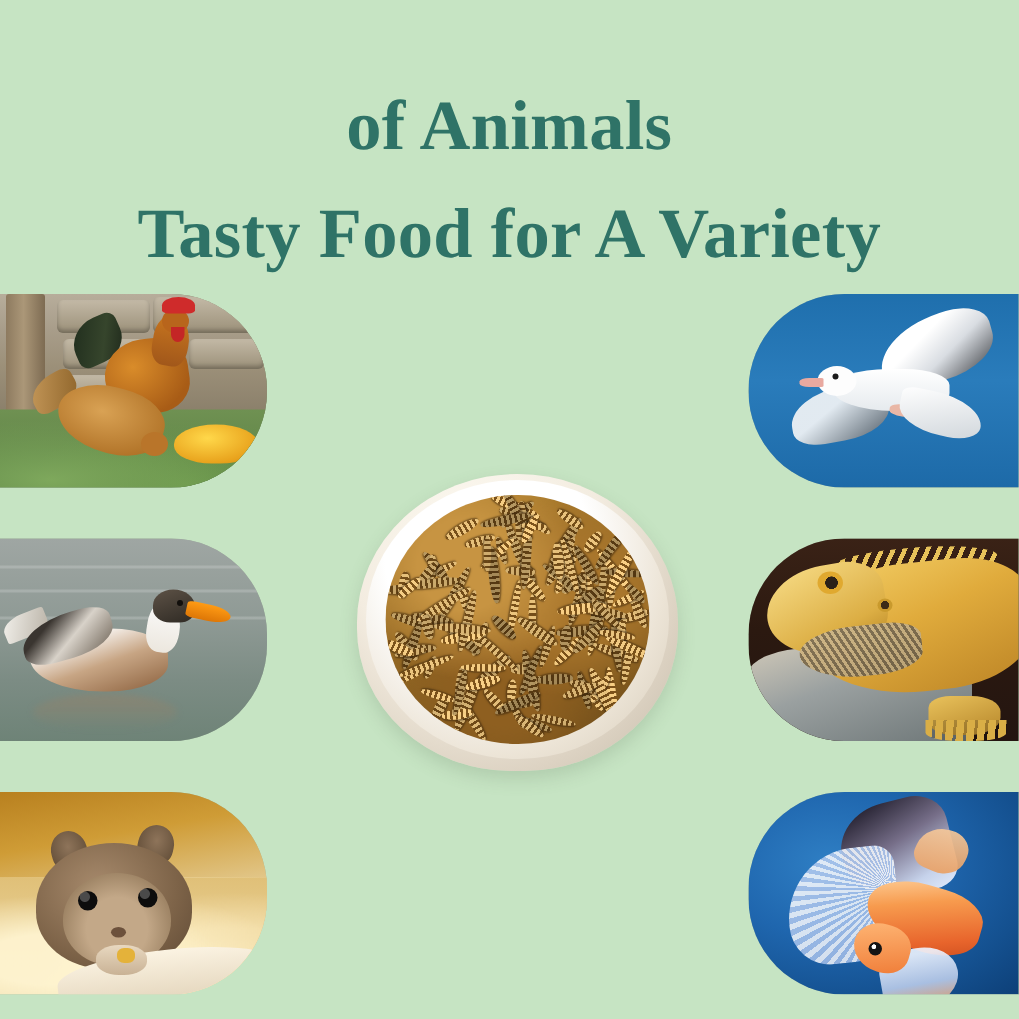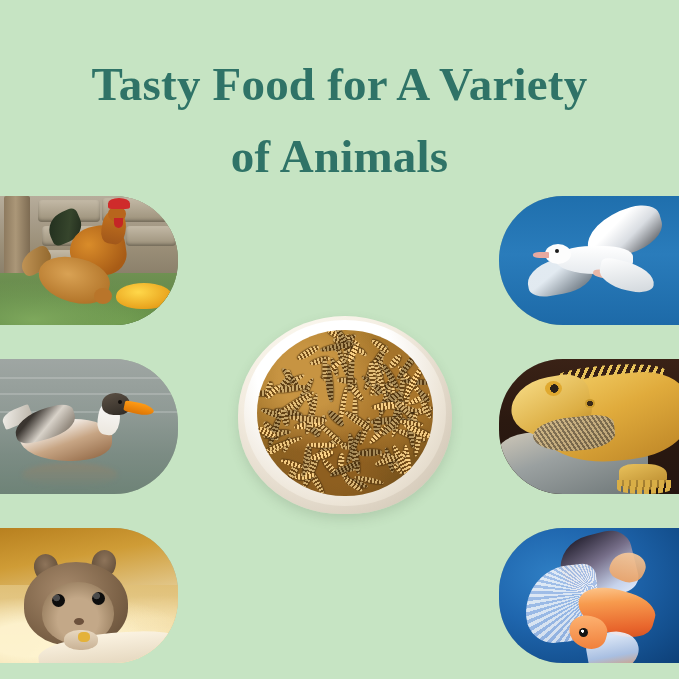--- a/index.html
+++ b/index.html
@@ -426,22 +426,22 @@
   }
 
   .bottom-strip { position:absolute; left:0; bottom:0; width:100%; height:16px; background:#c6e4c3; }
 </style>
 </head>
 <body>
 
 <div class="canvas">
 
   <div class="title-block">
+    <span class="title-line">of Animals</span>
     <span class="title-line">Tasty Food for A Variety</span>
-    <span class="title-line">of Animals</span>
   </div>
 
   <div class="tile left row1">
     <div class="scene sc-chicken">
       <div class="ck-wall"></div>
       <div class="ck-stone" style="left:40px;top:4px;width:62px;height:22px;"></div>
       <div class="ck-stone" style="left:104px;top:2px;width:70px;height:24px;"></div>
       <div class="ck-stone" style="left:44px;top:30px;width:80px;height:20px;"></div>
       <div class="ck-stone" style="left:128px;top:30px;width:50px;height:20px;"></div>
       <div class="ck-stone" style="left:40px;top:54px;width:72px;height:20px;"></div>

